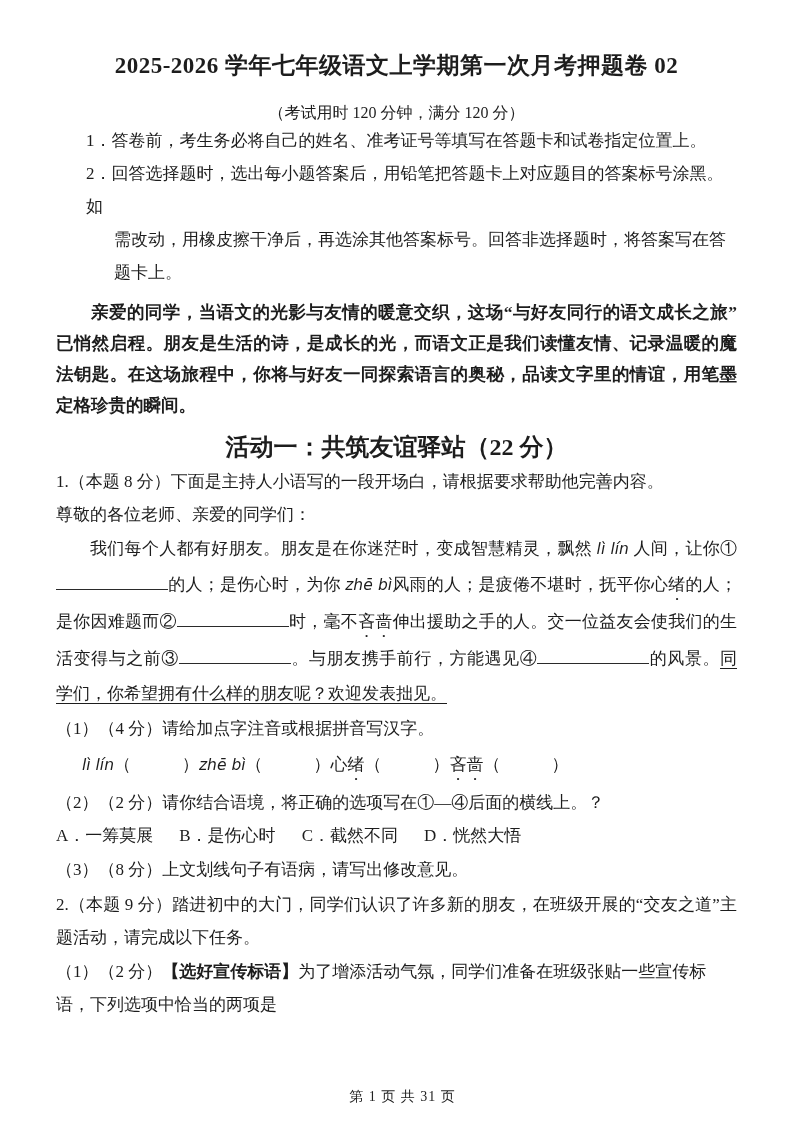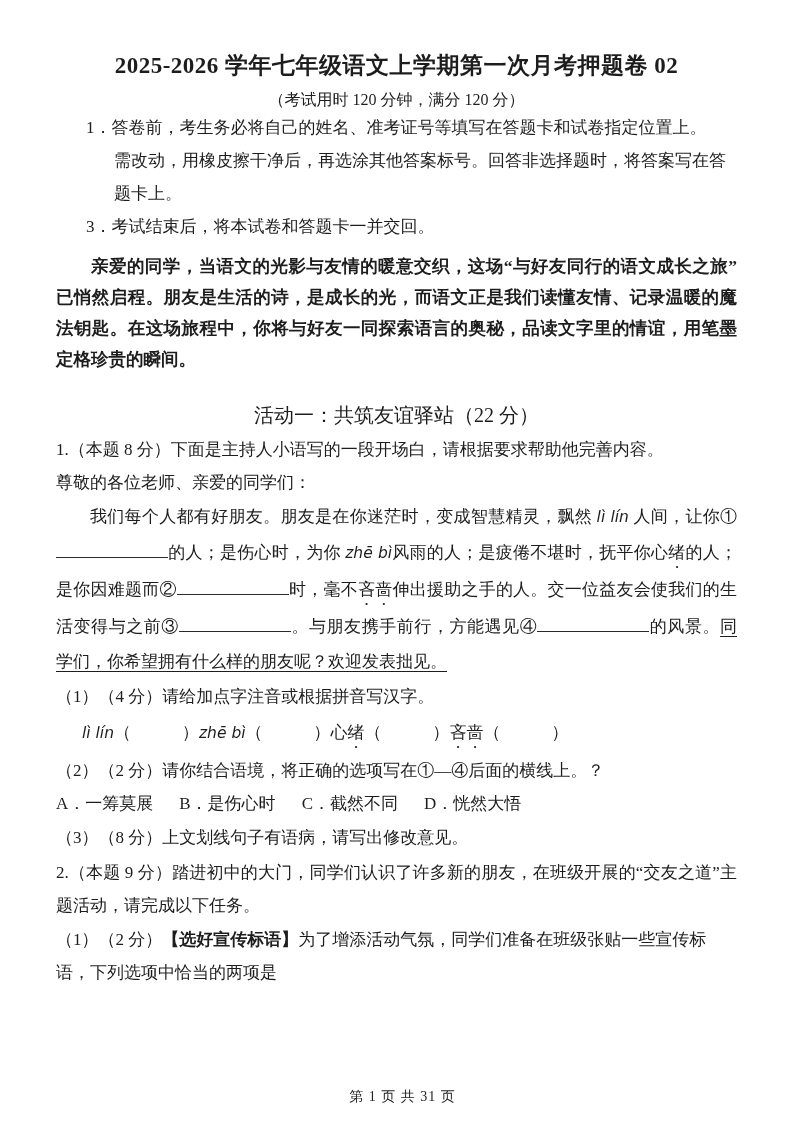--- a/index.html
+++ b/index.html
@@ -10,33 +10,33 @@
     background: #ffffff;
     position: relative;
     overflow: hidden;
     font-family: "Liberation Serif", "DejaVu Serif", serif;
     color: #1d1d1d;
   }
   .content { padding: 50px 56px 0 56px; }
 
   .title    { font-size: 23px; font-weight: 700; text-align: center; line-height: 1.35; letter-spacing: 0.5px; }
   .subtitle { font-size: 22px; font-weight: 700; text-align: center; margin-top: 17px; }
-  .exam-info{ font-size: 16px; text-align: center; margin-top: 9px; }
+  .exam-info{ font-size: 16px; text-align: center; margin-top: 22px; }
 
   .notice-heading { font-size: 17.5px; font-weight: 700; margin-top: 13px; line-height: 30px; }
   .n-line { font-size: 17px; line-height: 33px; }
   .ind1 { padding-left: 30px; }
   .ind2 { padding-left: 58px; }
   .ind0 { padding-left: 27px; }
 
   .intro {
     font-size: 17.5px; font-weight: 700;
     line-height: 31px; text-indent: 2em; text-align: justify; margin-top: 8px;
   }
-  .activity { font-size: 20px; font-weight: 400; text-align: center; margin-top: 25px; line-height: 31px; }
+  .activity { font-size: 24px; font-weight: 700; text-align: center; margin-top: 11px; line-height: 31px; }
 
   .stem  { font-size: 17px; line-height: 33px; margin-top: 2px; text-align: justify; }
   .sub   { font-size: 17px; line-height: 33px; margin-top: 1px; }
   .salutation { font-size: 17px; line-height: 33px; }
   .speech { font-size: 17px; line-height: 35px; text-indent: 2em; text-align: justify; }
 
   .pinyin { font-style: italic; font-family: "DejaVu Sans", sans-serif; font-size: 15.5px; }
 
   .blank { display: inline-block; border-bottom: 1.3px solid #2a2a2a; height: 0.85em; vertical-align: baseline; }
   .w110 { width: 112px; }
@@ -63,22 +63,22 @@
 <body>
 
 <div class="page">
   <div class="content">
 
     <h1 class="title">2025-2026 学年七年级语文上学期第一次月考押题卷 02</h1>
     <div class="exam-info">（考试用时 120 分钟，满分 120 分）</div>
 
     <div>
       <div class="n-line ind1">1．答卷前，考生务必将自己的姓名、准考证号等填写在答题卡和试卷指定位置上。</div>
+      <div class="n-line ind1">2．回答选择题时，选出每小题答案后，用铅笔把答题卡上对应题目的答案标号涂黑。如</div>
       <div class="n-line ind2">需改动，用橡皮擦干净后，再选涂其他答案标号。回答非选择题时，将答案写在答题卡上。</div>
-      <div class="n-line ind1">3．考试结束后，将本试卷和答题卡一并交回。</div>
     </div>
 
     <p class="intro">亲爱的同学，当语文的光影与友情的暖意交织，这场“与好友同行的语文成长之旅”已悄然启程。朋友是生活的诗，是成长的光，而语文正是我们读懂友情、记录温暖的魔法钥匙。在这场旅程中，你将与好友一同探索语言的奥秘，品读文字里的情谊，用笔墨定格珍贵的瞬间。</p>
 
     <div class="activity">活动一：共筑友谊驿站（22 分）</div>
 
     <p class="stem">1.（本题 8 分）下面是主持人小语写的一段开场白，请根据要求帮助他完善内容。</p>
 
     <p class="salutation">尊敬的各位老师、亲爱的同学们：</p>
 

